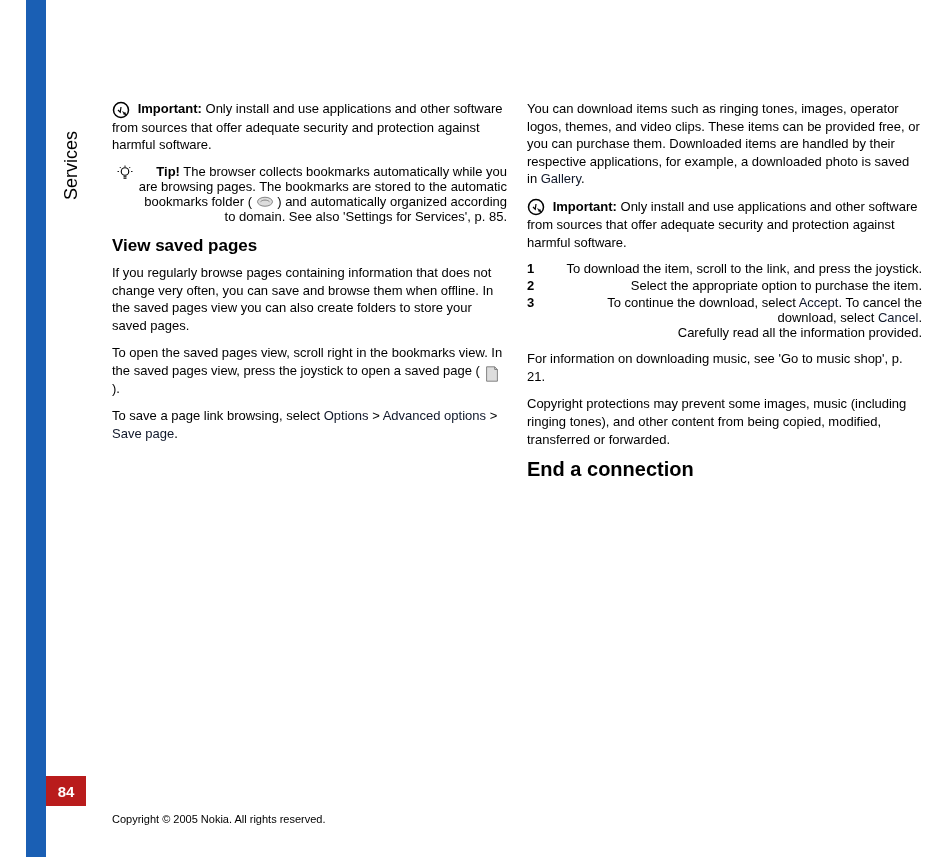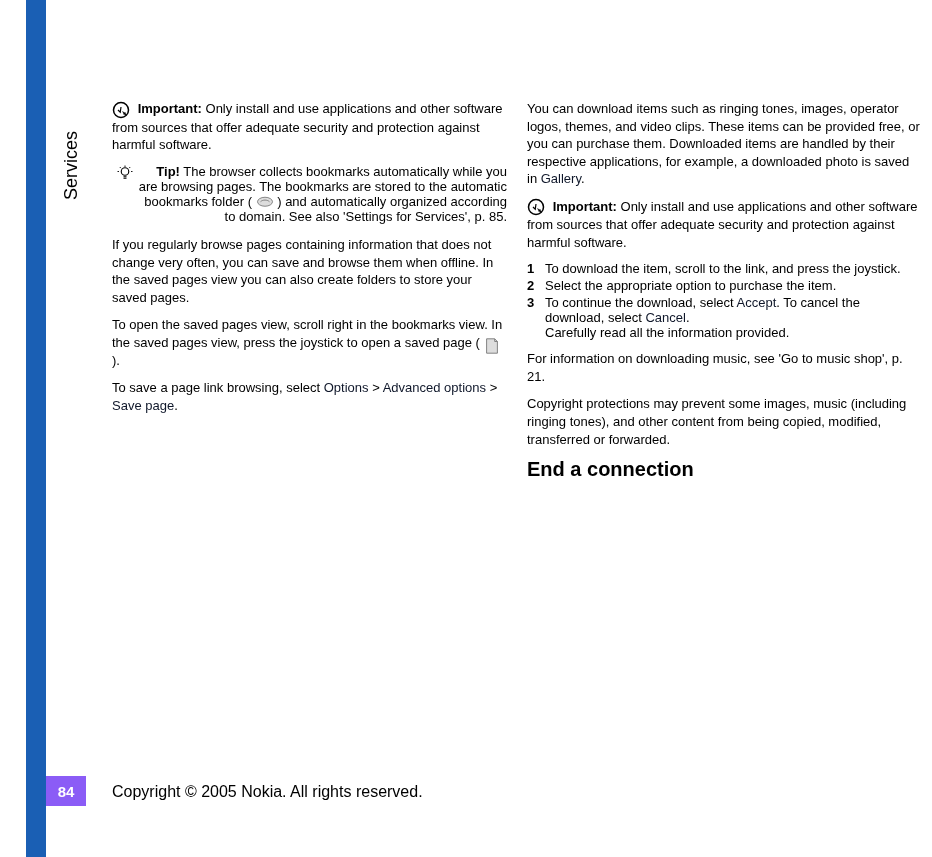--- a/index.html
+++ b/index.html
@@ -36,21 +36,21 @@
       font-size: 18px;
       white-space: nowrap;
       color: #000;
     }
     .page-number-box {
       position: absolute;
       left: 46px;
       top: 776px;
       width: 40px;
       height: 30px;
-      background: #8b5cf6;
+      background: #b91c1c;
       color: #fff;
       display: flex;
       align-items: center;
       justify-content: center;
       font-weight: bold;
       font-size: 15px;
     }
     .content {
       position: absolute;
       left: 112px;
@@ -100,32 +100,32 @@
     .tip-text-cell { flex: 1; }
     .ol-item {
       display: flex;
       margin-bottom: 2px;
     }
     .ol-num {
       width: 18px;
       font-weight: bold;
       flex-shrink: 0;
     }
-    .ol-body { flex: 1; }
+    .ol-body { flex: 1; text-align: right; }
     .small-icon {
       display: inline-block;
       width: 18px;
       height: 14px;
       vertical-align: middle;
     }
     .copyright {
       position: absolute;
       left: 112px;
-      top: 783px;
-      font-size: 16px;
+      top: 813px;
+      font-size: 11px;
       color: #000;
     }
   </style>
 </head>
 <body>
 
 <div class="blue-stripe"></div>
 
 <div class="sidebar-label">
   <span class="sidebar-label-text">Services</span>
@@ -161,20 +161,21 @@
         </span>
       </div>
       <div class="tip-text-cell">
         <span class="bold">Tip!</span><span> The browser collects bookmarks automatically while you are browsing pages. The bookmarks are stored to the automatic bookmarks folder ( </span><span class="small-icon"><svg viewBox="0 0 24 18">
               <ellipse cx="12" cy="9" rx="10" ry="6" fill="#ddd" stroke="#666" stroke-width="1"></ellipse>
               <path d="M6 9c3-3 9-3 12 0" fill="none" stroke="#666" stroke-width="1"></path>
             </svg></span><span> ) and automatically organized according to domain. See also 'Settings for Services', p. 85.</span>
       </div>
     </div>
 
+    <h3 class="heading-h3">View saved pages</h3>
 
     <p>If you regularly browse pages containing information that does not change very often, you can save and browse them when offline. In the saved pages view you can also create folders to store your saved pages.</p>
 
     <p>
       <span>To open the saved pages view, scroll right in the bookmarks view. In the saved pages view, press the joystick to open a saved page ( </span><span class="small-icon"><svg viewBox="0 0 20 20">
             <path d="M4 2h9l3 3v13H4z" fill="#ddd" stroke="#777" stroke-width="1"></path>
             <path d="M13 2v3h3" fill="none" stroke="#777" stroke-width="1"></path>
           </svg></span><span> ).</span>
     </p>
 

